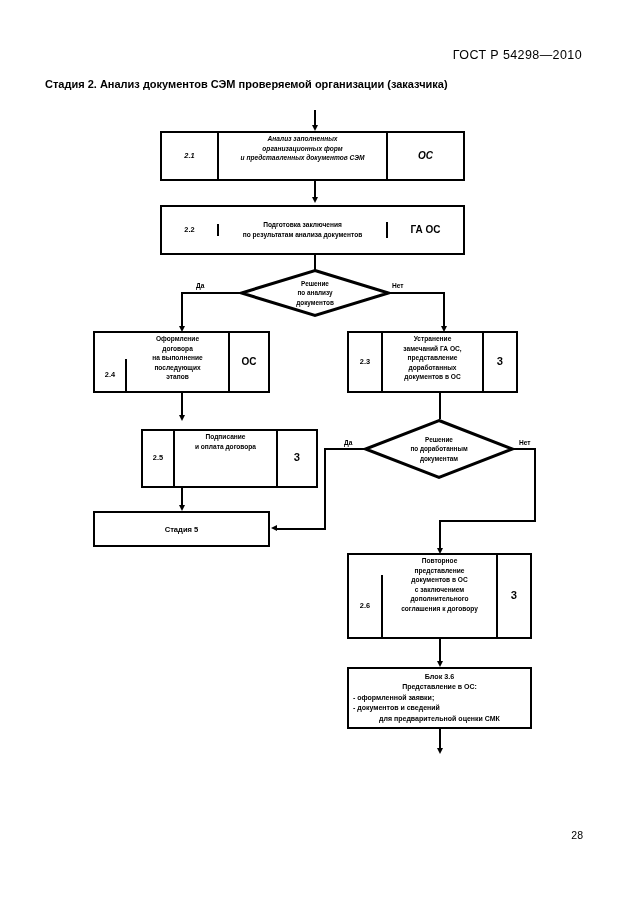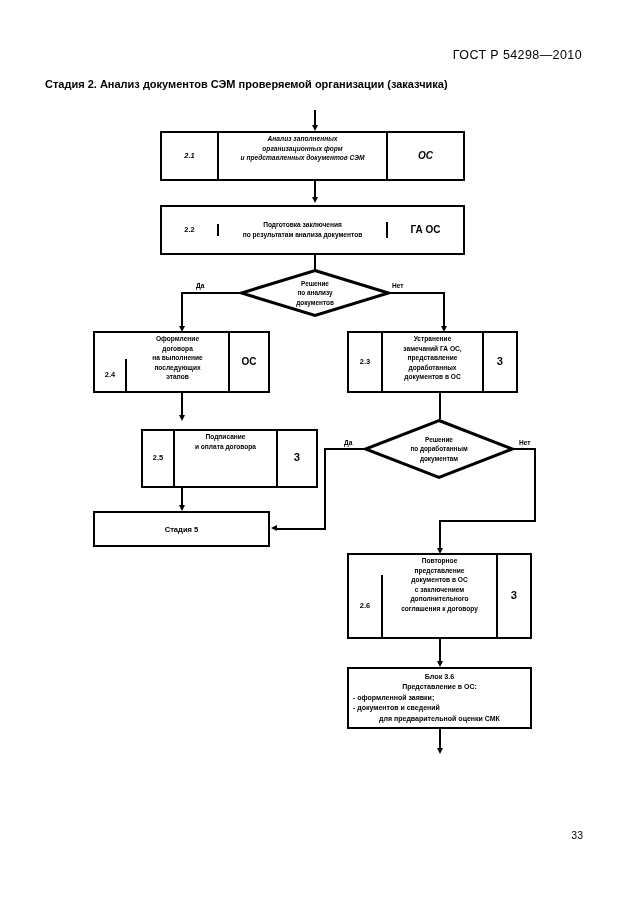--- a/index.html
+++ b/index.html
@@ -167,21 +167,21 @@
   .blockbody .ln2, .blockbody .ln3 { align-self: flex-start; padding-left: 4px; }
   .blockbody .ln4 { }
 </style>
 </head>
 <body>
 
 <div id="page">
 
   <div class="doc-header">ГОСТ Р 54298—2010</div>
   <div class="stage-title">Стадия 2. Анализ документов СЭМ проверяемой организации (заказчика)</div>
-  <div class="page-number">33</div>
+  <div class="page-number">28</div>
 
   <div class="ln v" style="left:314px; top:110px; height:17px;"></div>
   <div class="arrow-down" style="left:311.5px; top:125px;"></div>
 
   <div class="node" style="left:160px; top:131px; width:305px; height:50px;font-style:italic;">
     <div class="cell num" style="width:57px;">2.1</div>
     <div class="cell body multiline">Анализ заполненных
 организационных форм
 и представленных документов СЭМ</div>
     <div class="cell actor" style="width:77px;">ОС</div>

